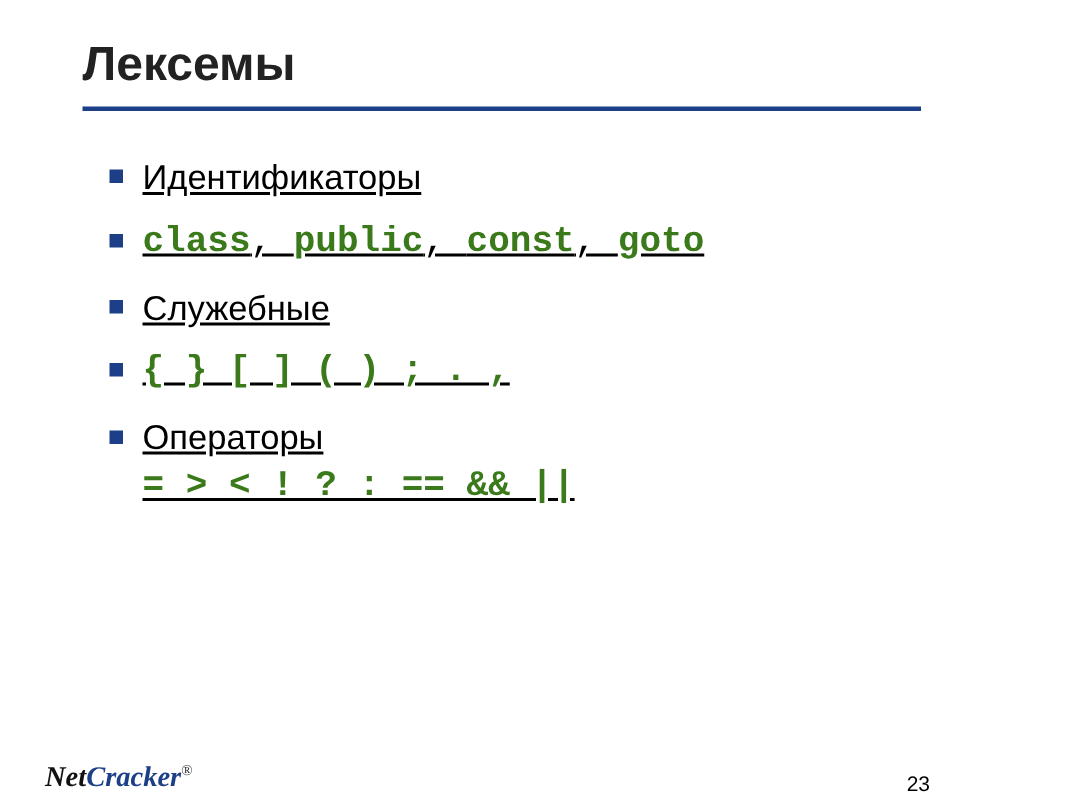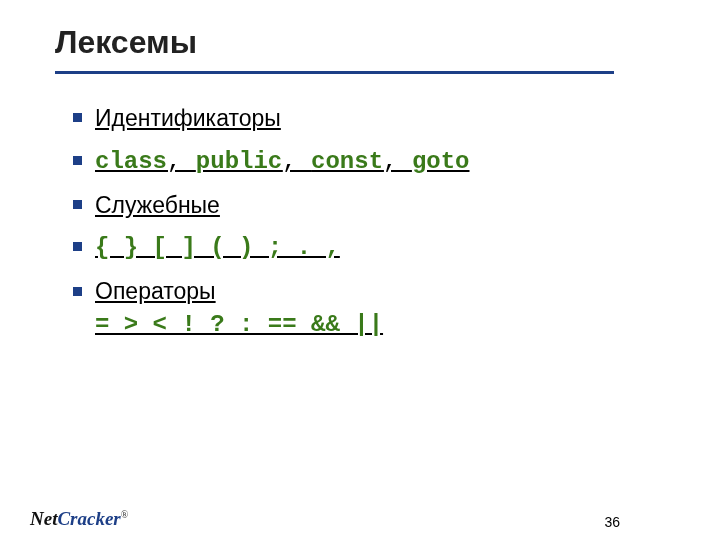--- a/index.html
+++ b/index.html
@@ -116,16 +116,16 @@
       <span>Операторы</span>
       <span class="subline mono">= &gt; &lt; ! ? : == &amp;&amp; ||</span>
     </li>
 
   </ul>
 
   <div class="footer">
     <div class="logo">
       <span class="net">Net</span><span class="cracker">Cracker</span><sup>®</sup>
     </div>
-    <div class="pagenum">36</div>
+    <div class="pagenum">23</div>
   </div>
 
 </div>
 
 </body></html>

